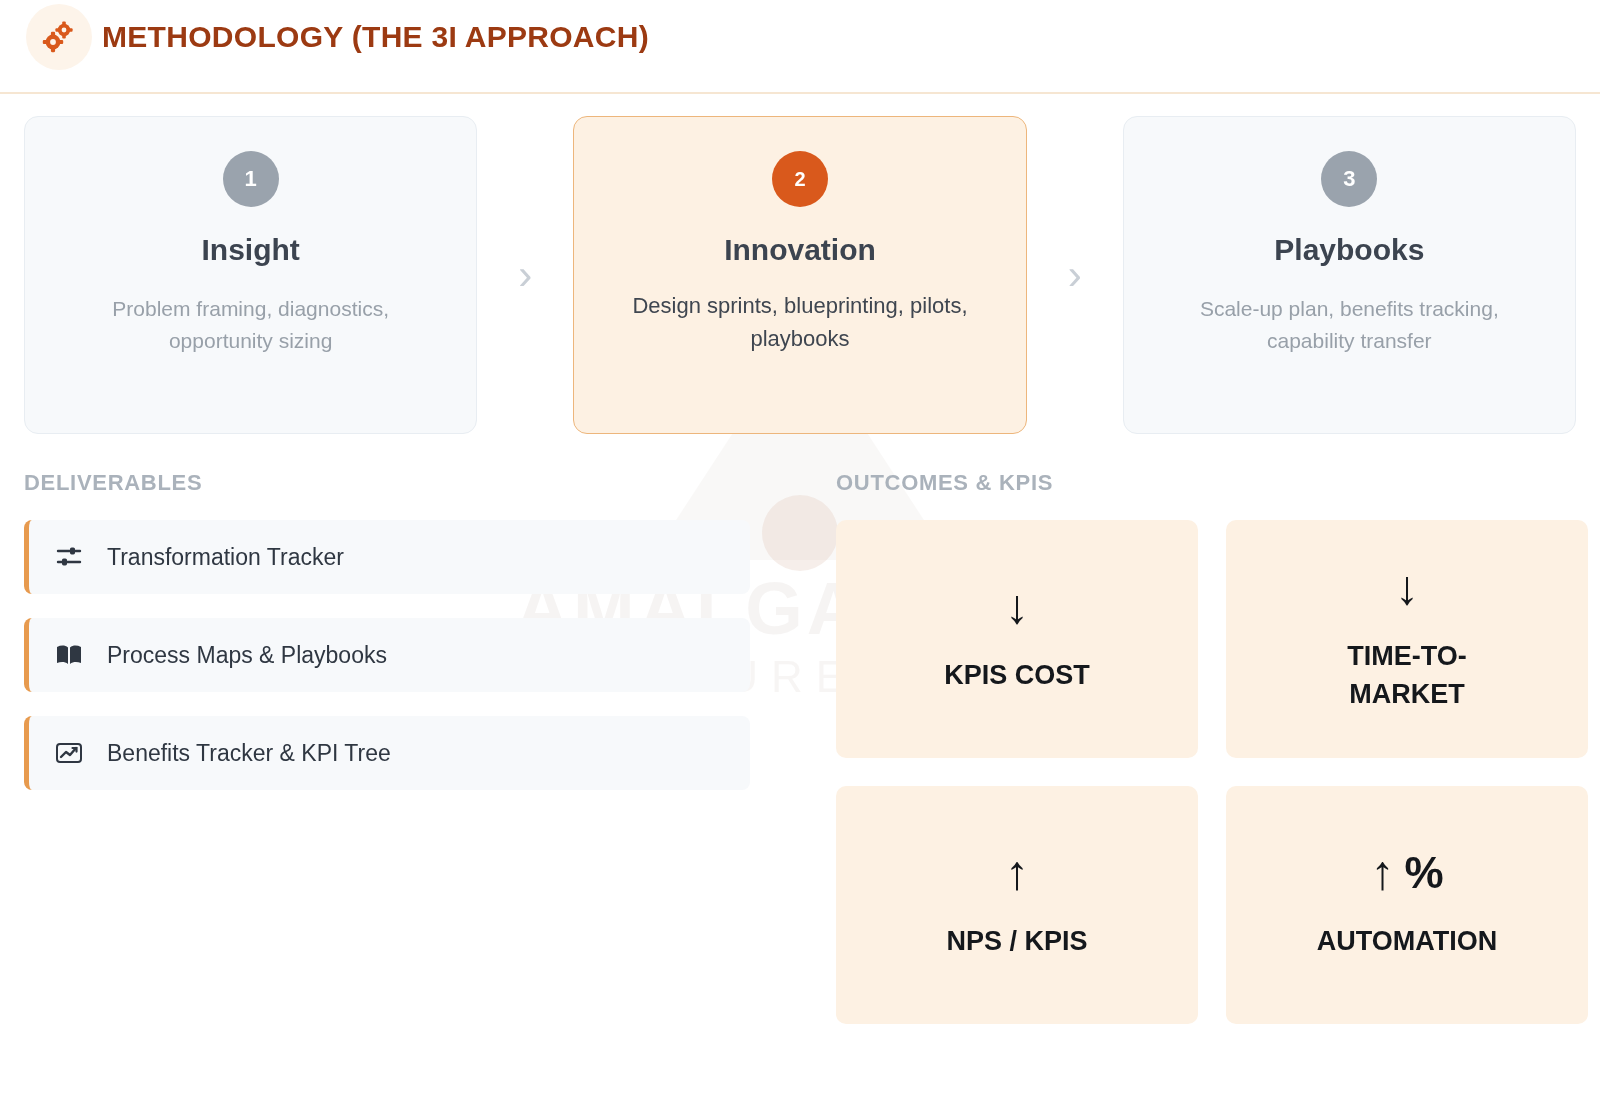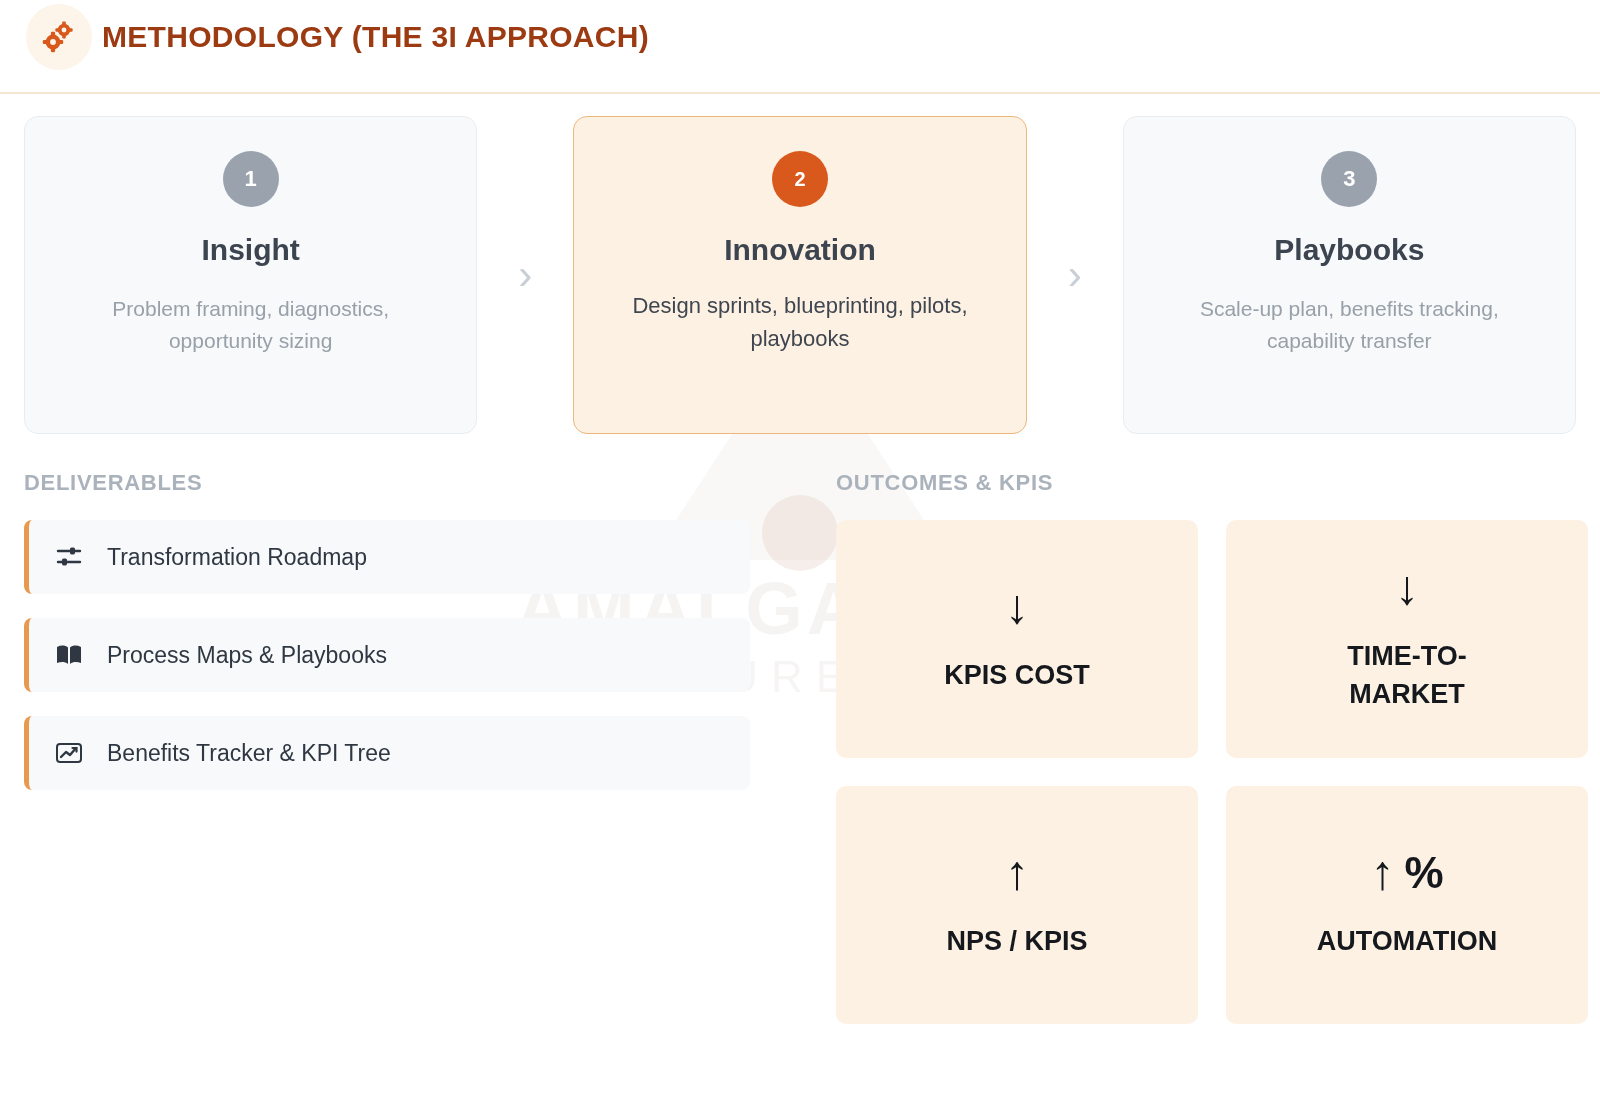--- a/index.html
+++ b/index.html
@@ -304,21 +304,21 @@
         <span class="deliverable-icon">
           <svg width="26" height="22" viewBox="0 0 26 22" aria-hidden="true">
             <g stroke="#2f3742" stroke-width="2.4" stroke-linecap="round">
               <line x1="2" y1="5" x2="24" y2="5"></line>
               <line x1="2" y1="16" x2="24" y2="16"></line>
             </g>
             <rect x="14" y="1.4" width="5" height="7" rx="1.6" fill="#2f3742"></rect>
             <rect x="6" y="12.4" width="5" height="7" rx="1.6" fill="#2f3742"></rect>
           </svg>
         </span>
-        <span class="deliverable-label">Transformation Roadmap</span>
+        <span class="deliverable-label">Transformation Tracker</span>
       </div>
 
 
       <div class="deliverable">
         <span class="deliverable-icon">
           <svg width="28" height="22" viewBox="0 0 28 22" aria-hidden="true">
             <path d="M2 3 C6 1, 10 1, 13 3.5 L13 20 C10 17.5, 6 17.5, 2 19 Z" fill="#2f3742"></path>
             <path d="M26 3 C22 1, 18 1, 15 3.5 L15 20 C18 17.5, 22 17.5, 26 19 Z" fill="#2f3742"></path>
           </svg>
         </span>

